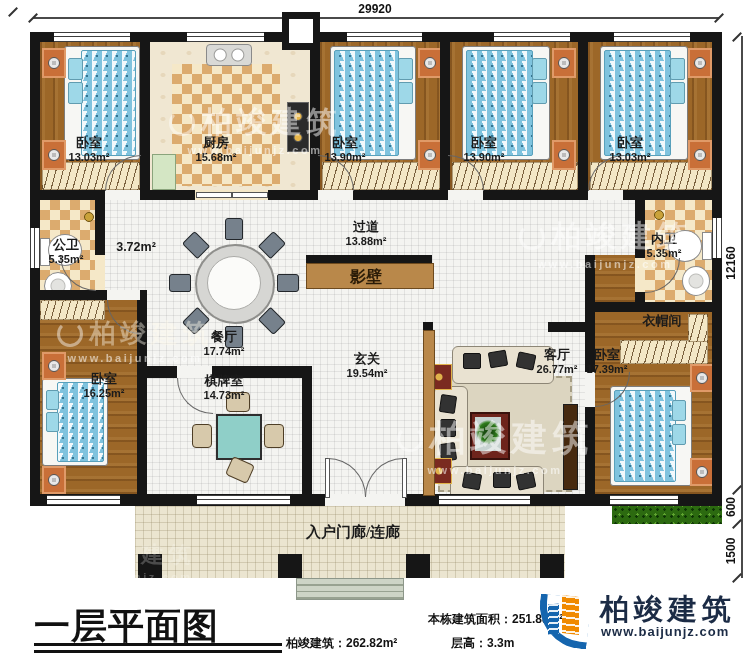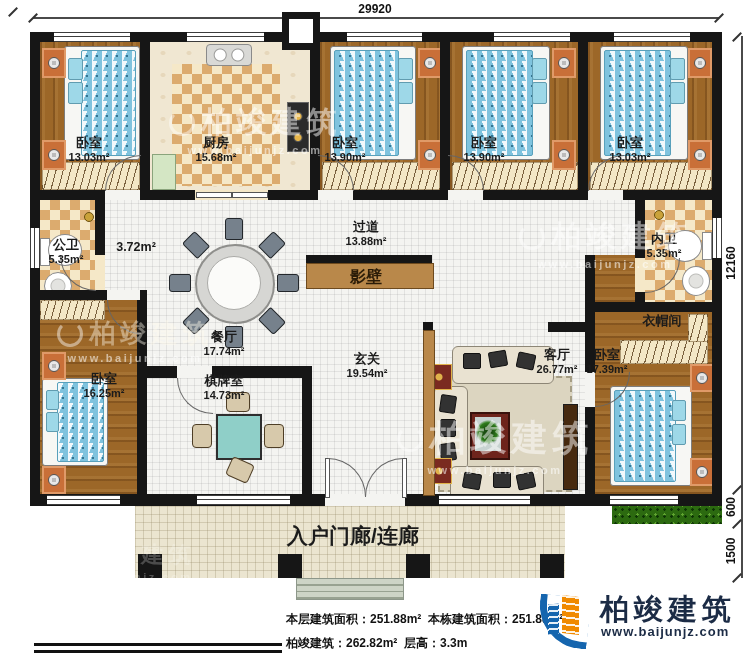--- a/index.html
+++ b/index.html
@@ -355,21 +355,21 @@
     </div>
   <div class="lbl" style="left:538px;top:348px;margin-left:19px;">
     <span class="rname">客厅</span>
       <span class="rarea">26.77m²</span>
     </div>
   <div class="lbl" style="left:607px;top:348px;">
     <span class="rname">卧室</span>
       <span class="rarea">17.39m²</span>
     </div>
   <div class="lbl" style="left:353px;top:524px;">
-    <span class="rname" style="font-size:21px;">入户门廊/连廊</span>
+    <span class="rname" style="font-size:15px;font-family:Liberation Serif, serif;">入户门廊/连廊</span>
     </div>
 
   <div class="wm" style="left:140px;top:102px;width:230px;font-size:30px;">
     <div class="wmrow">
         <span class="wmicon"></span>
       <span>柏竣建筑</span>
       </div>
     <div class="wmurl">www.baijunjz.com</div>
     </div>
   <div class="wm" style="left:490px;top:216px;width:230px;font-size:30px;">
@@ -394,26 +394,26 @@
     <div class="wmurl">www.baijunjz.com</div>
     </div>
   <div class="wm" style="left:30px;top:540px;width:190px;font-size:22px;opacity:.45;">
     <div class="wmrow">
         <span class="wmicon"></span>
       <span>柏竣建筑</span>
       </div>
     <div class="wmurl">www.baijunjz.com</div>
     </div>
 
+  <div class="titleband" style="left:34px;top:602px;font-size:36px;font-weight:bold;letter-spacing:1px;">一层平面图</div>
   <div class="abs" style="left:34px;top:643px;width:248px;height:2.5px;background:#111;z-index:5;"></div>
   <div class="abs" style="left:34px;top:650px;width:248px;height:2.5px;background:#111;z-index:5;"></div>
-  <div class="titleband" style="left:286px;top:611px;font-size:12px;font-weight:bold;">本层建筑面积：251.88m²</div>
   <div class="titleband" style="left:286px;top:635px;font-size:12px;font-weight:bold;">柏竣建筑：262.82m²</div>
   <div class="titleband" style="left:428px;top:611px;font-size:12px;font-weight:bold;">本栋建筑面积：251.88m²</div>
-  <div class="titleband" style="left:404px;top:635px;font-size:12px;font-weight:bold;">层高：3.3m</div>
+  <div class="titleband" style="left:451px;top:635px;font-size:12px;font-weight:bold;">层高：3.3m</div>
 
   <div class="abs" style="left:536px;top:588px;width:212px;height:62px;z-index:7;">
     <div class="abs" style="left:0;top:2px;width:56px;height:56px;">
       <div class="abs" style="left:2px;top:6px;width:44px;height:44px;border-left:7px solid #1565ae;border-bottom:7px solid #1565ae;border-bottom-left-radius:44px;transform:rotate(6deg);"></div>
       <div class="abs" style="left:12px;top:14px;width:11px;height:30px;background:#1565ae;transform:skewY(-6deg);background-image:repeating-linear-gradient(to bottom,rgba(255,255,255,.9) 0 2px,transparent 2px 6px);"></div>
       <div class="abs" style="left:26px;top:6px;width:17px;height:38px;background:#f08a00;transform:skewY(6deg);background-image:repeating-linear-gradient(to bottom,rgba(255,255,255,.9) 0 2px,transparent 2px 7px);"></div>
     </div>
     <div class="abs" style="left:64px;top:2px;font-size:29px;font-weight:bold;letter-spacing:5px;color:#1b2b45;white-space:nowrap;">柏竣建筑</div>
     <div class="abs" style="left:65px;top:36px;font-size:13px;font-weight:bold;letter-spacing:1px;color:#1b2b45;white-space:nowrap;">www.baijunjz.com</div>
   </div>

